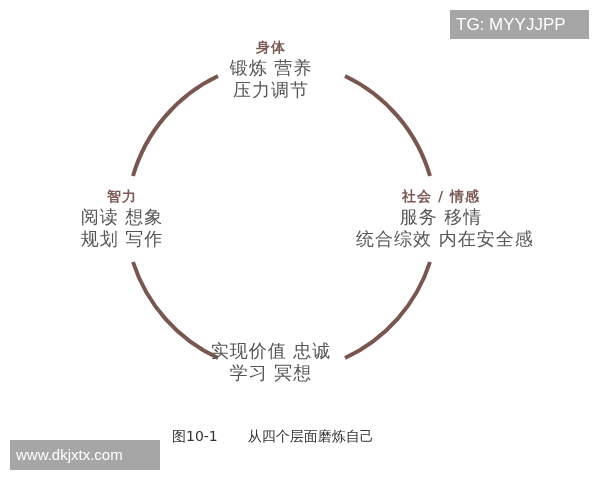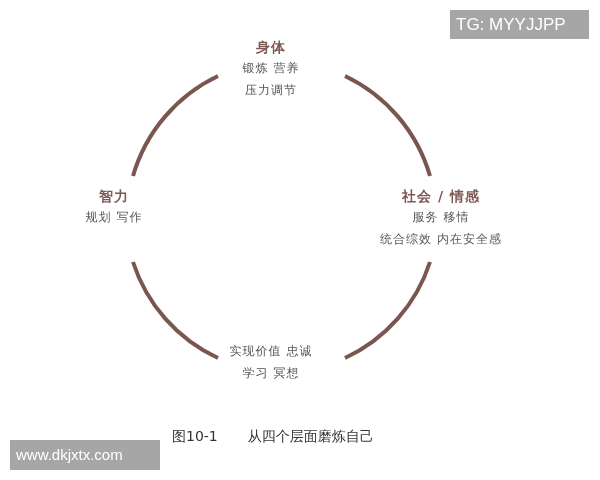--- a/index.html
+++ b/index.html
@@ -8,24 +8,24 @@
       background: #ffffff;
       font-family: "DejaVu Sans", sans-serif;
     }
     #diagram { position: absolute; left: 0; top: 0; }
     .node { position: absolute; text-align: center; white-space: nowrap; }
     .node .title {
       font-size: 14px; font-weight: bold; color: #7d5a55;
       line-height: 20px; letter-spacing: 1px;
     }
     .node .line {
-      font-size: 12px; color: #555555; line-height: 22px; letter-spacing: 1px;
+      font-size: 18px; color: #555555; line-height: 22px; letter-spacing: 1px;
     }
     #node-top { left: 221px; top: 37px; width: 100px; }
-    #node-left { left: 54px; top: 186px; width: 120px; }
+    #node-left { left: 62px; top: 186px; width: 120px; }
     #node-right { left: 356px; top: 186px; width: 170px; }
     #node-bottom { left: 206px; top: 340px; width: 130px; }
     .caption {
       position: absolute; left: 172px; top: 428px;
       font-size: 14px; color: #333333; white-space: nowrap;
     }
     .caption .num { margin-right: 30px; text-align: right; }
     .wm {
       position: absolute; background: #a6a6a6; color: #ffffff;
       font-family: "Liberation Sans", sans-serif; white-space: nowrap;
@@ -46,20 +46,21 @@
 </svg>
 
 <div class="node" id="node-top">
   <div class="title">身体</div>
   <div class="line">锻炼 营养</div>
   <div class="line">压力调节</div>
 </div>
 
 <div class="node" id="node-left">
   <div class="title">智力</div>
+  <div class="line">阅读 想象</div>
   <div class="line">规划 写作</div>
 </div>
 
 <div class="node" id="node-right">
   <div class="title">社会 / 情感</div>
   <div class="line">服务 移情</div>
   <div class="line">统合综效 内在安全感</div>
 </div>
 
 <div class="node" id="node-bottom">

